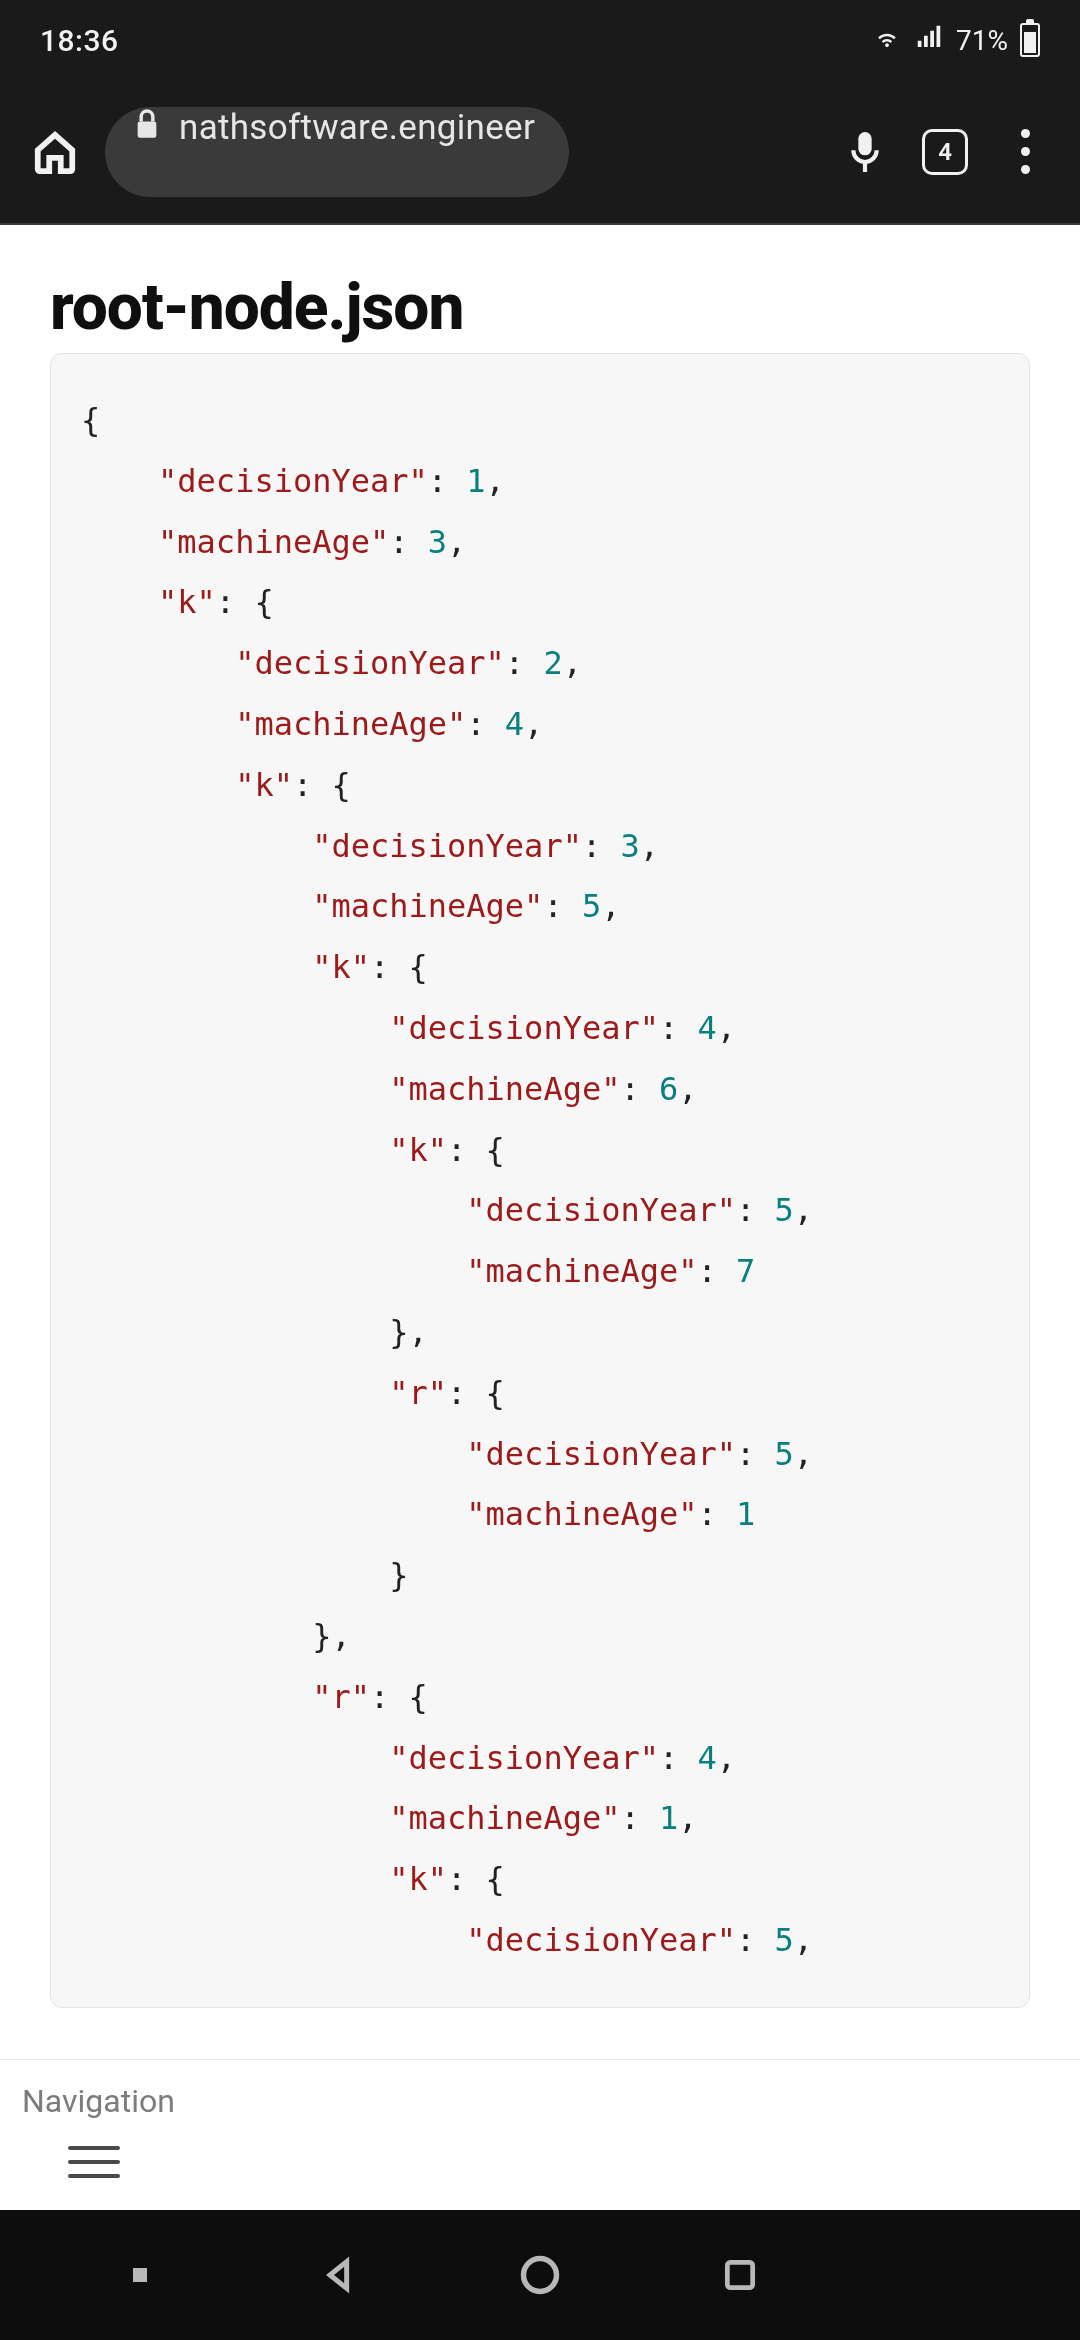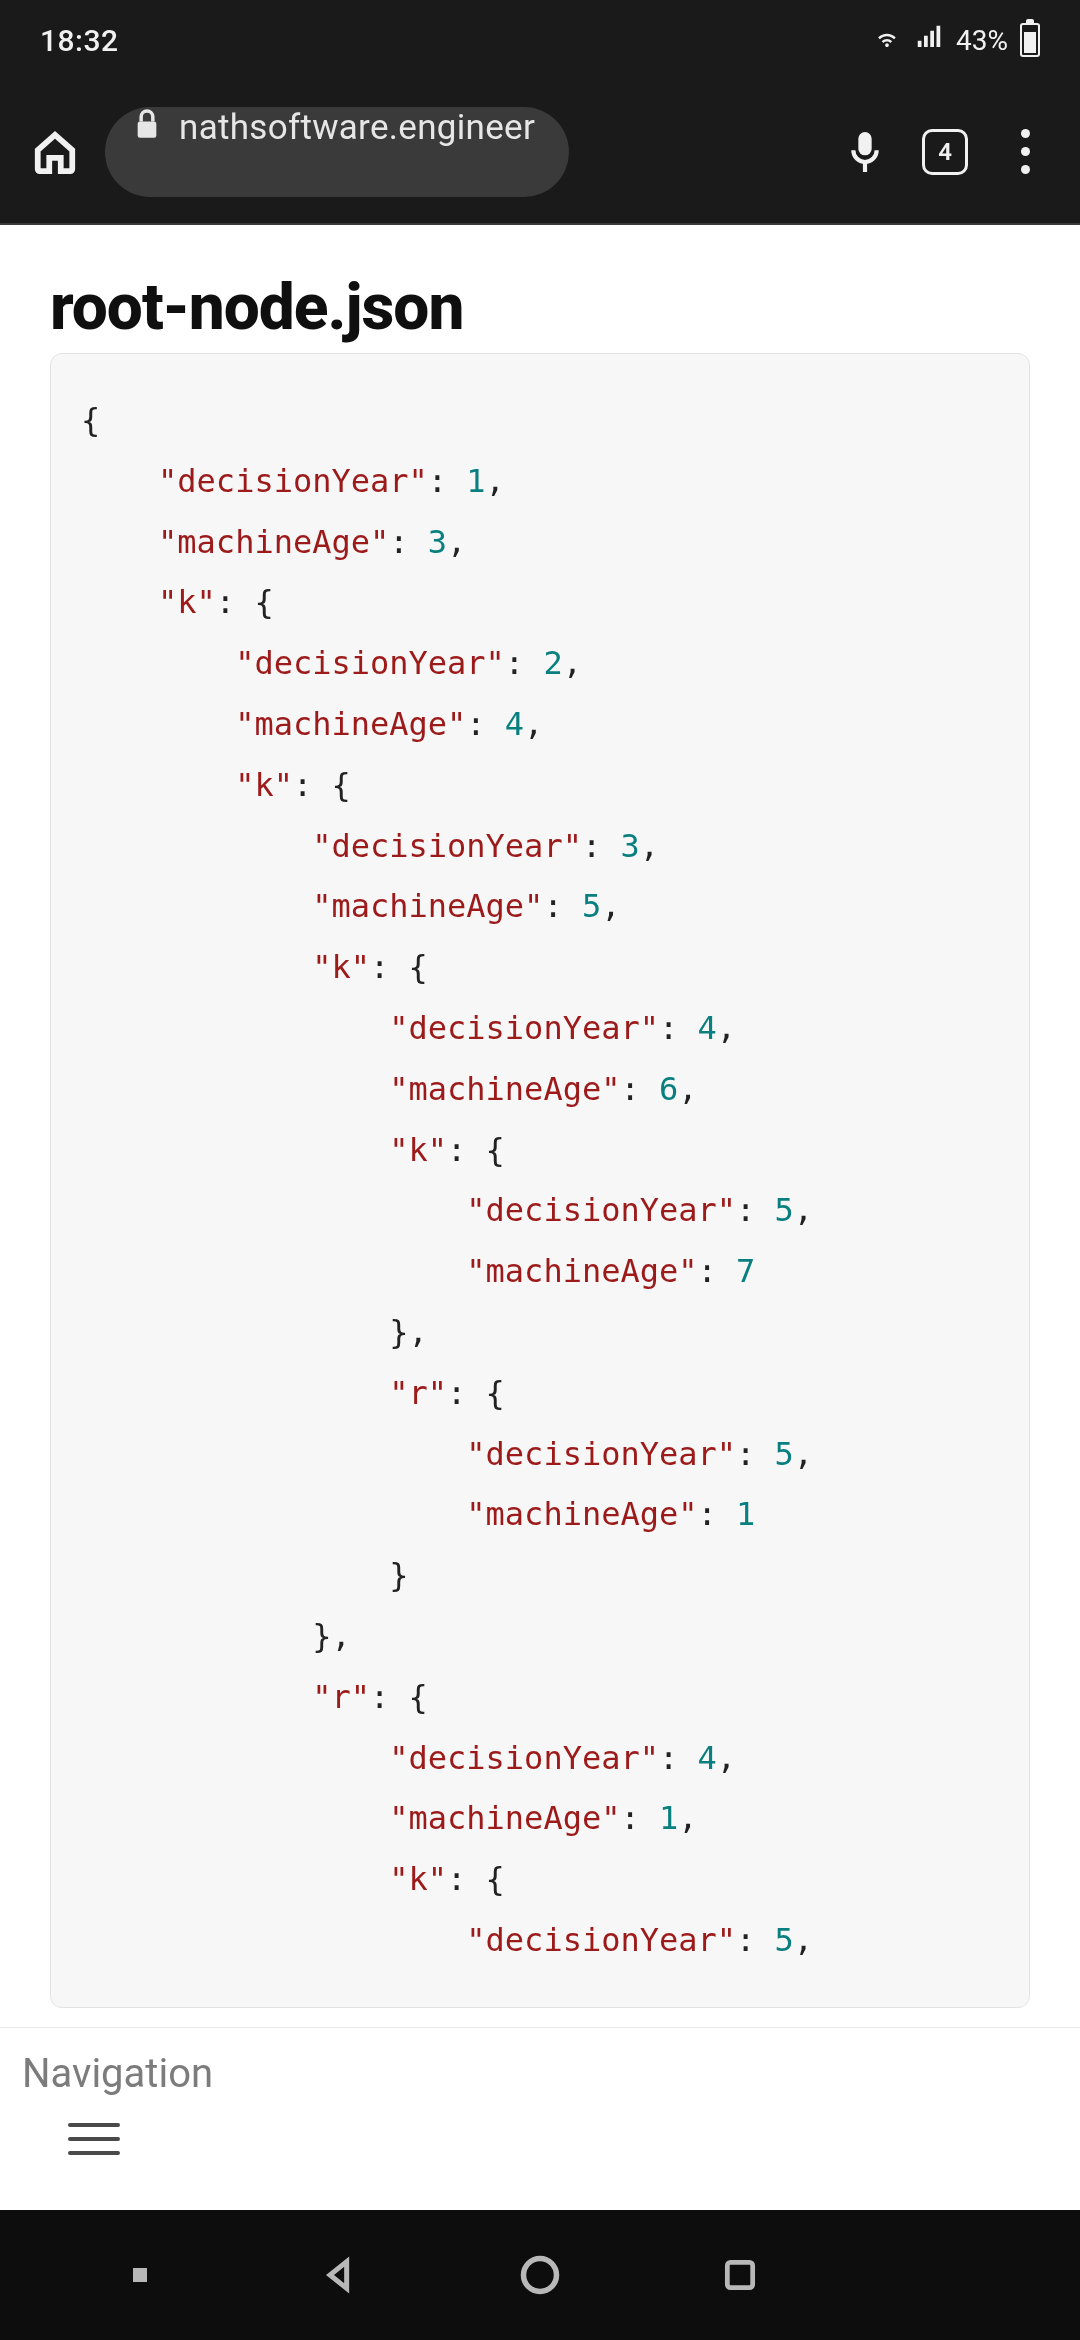--- a/index.html
+++ b/index.html
@@ -54,56 +54,56 @@
     padding: 36px 30px; font-family: ui-monospace, "SF Mono", Menlo, Consolas, monospace;
     font-size: 32px; line-height: 1.90; color: #222;
     height: 1655px; overflow: hidden; white-space: pre;
   }
   .tok-key    { color: #9c1a1a; }
   .tok-num    { color: #0a7f7f; }
   .tok-punct  { color: #222; }
 
   
   .nav-label {
-    position: absolute; left: 0; right: 0; bottom: 0; height: 183px;
+    position: absolute; left: 0; right: 0; bottom: 0; height: 151px;
     border-top: 1.5px solid #e8e8e8; background: #fff;
-    padding: 22px 22px 0 22px; color: #7c7c7c; font-size: 40px;
+    padding: 22px 22px 0 22px; color: #7c7c7c; font-size: 32px;
   }
   .nav-hamburger { margin-top: 26px; display: flex; flex-direction: column; gap: 10px; width: 52px; margin-left: 46px; }
   .nav-hamburger .line { height: 4px; background: #4a4a4a; border-radius: 2px; }
   .nav-hamburger .line.s1 { width: 52px; }
   .nav-hamburger .line.s2 { width: 52px; }
   .nav-hamburger .line.s3 { width: 52px; }
 
   
   .sys-nav {
     height: 130px; background: #0d0d0d; display: flex; align-items: center; justify-content: space-around;
     padding: 0 40px;
   }
   .sys-nav .nb { width: 46px; height: 46px; display: flex; align-items: center; justify-content: center; }
   .sys-nav svg { stroke: #b8b8b8; fill: none; stroke-width: 3; }
   .sq-dot { width: 14px; height: 14px; background: #b8b8b8; }
 </style>
 </head>
 <body>
 
 <div class="status-bar">
-  <div class="status-left">18:32</div>
+  <div class="status-left">18:36</div>
   <div class="status-right">
     <span>
       <svg viewBox="0 0 24 24">
           <path d="M12 20c.8 0 1.5-.7 1.5-1.5S12.8 17 12 17s-1.5.7-1.5 1.5S11.2 20 12 20zm-4.2-4.7l1.4 1.4c1.5-1.5 4-1.5 5.5 0l1.4-1.4c-2.3-2.3-6-2.3-8.3 0zM4.9 12.4l1.4 1.4c3.1-3.1 8.2-3.1 11.3 0l1.4-1.4c-3.9-3.9-10.2-3.9-14.1 0z"></path>
         </svg>
     </span>
     <span>
       <svg viewBox="0 0 24 24">
           <path d="M3 20h3v-5H3v5zm5 0h3V11H8v9zm5 0h3V7h-3v13zm5 0h3V3h-3v17z"></path>
         </svg>
     </span>
-    <span>43%</span>
+    <span>71%</span>
     <span class="battery-icon">
         <span class="battery-fill"></span>
       </span>
   </div>
 </div>
 
 <div class="browser-bar">
   <div class="home-btn">
     <svg viewBox="0 0 24 24">
         <path d="M3 11l9-8 9 8v10a1 1 0 0 1-1 1h-5v-7h-6v7H4a1 1 0 0 1-1-1V11z"></path>

